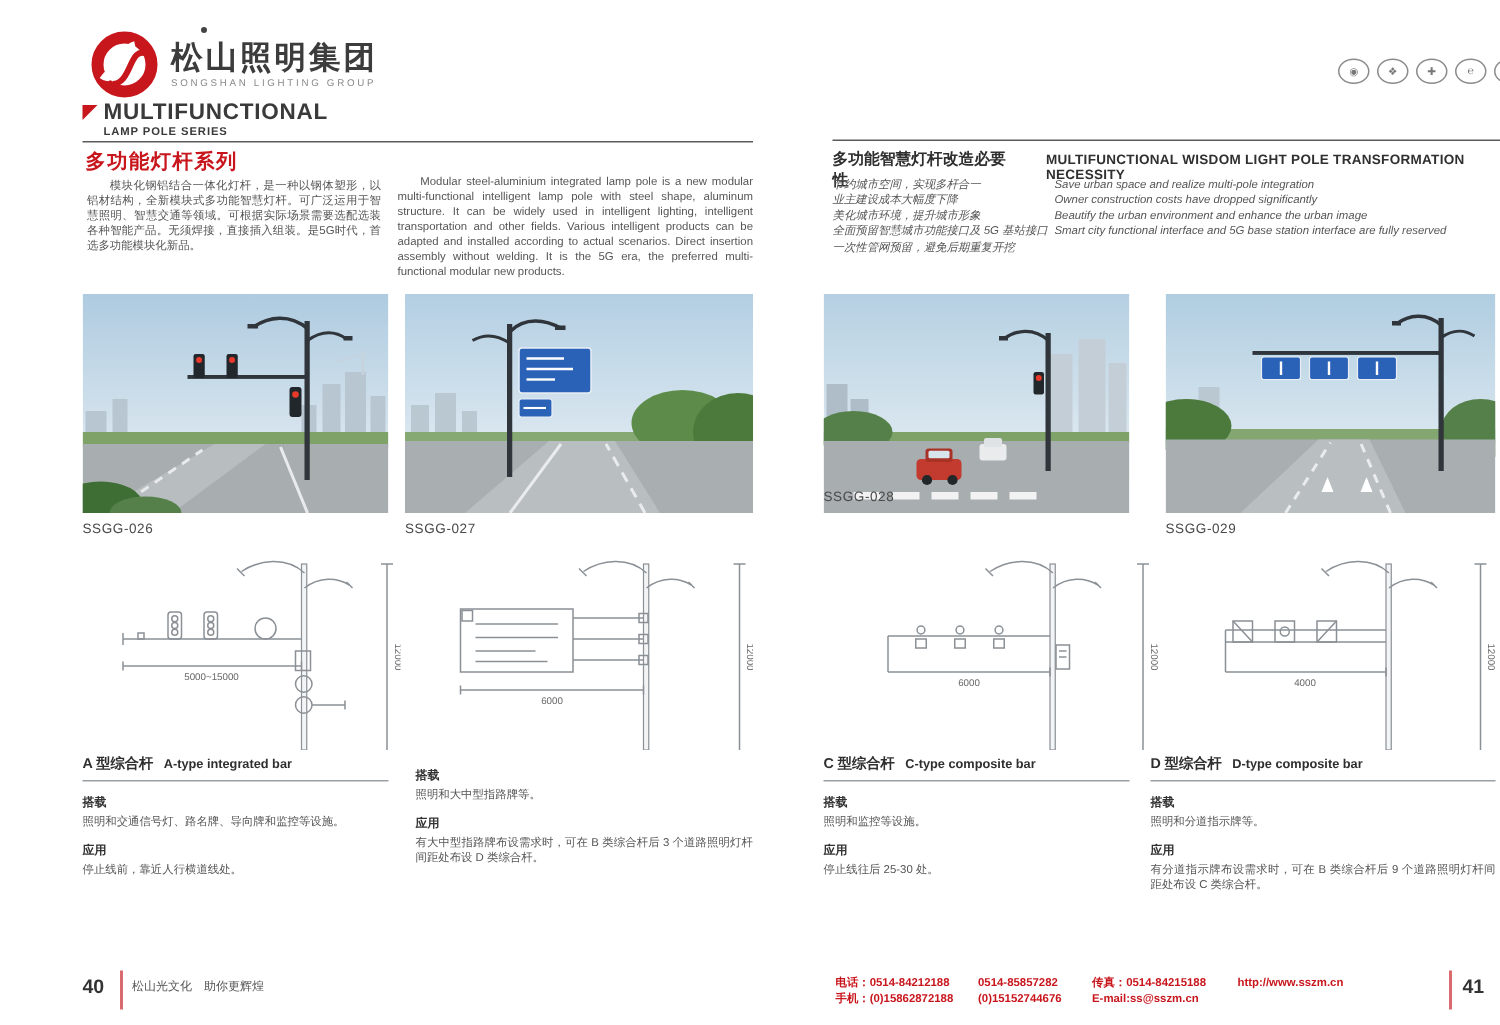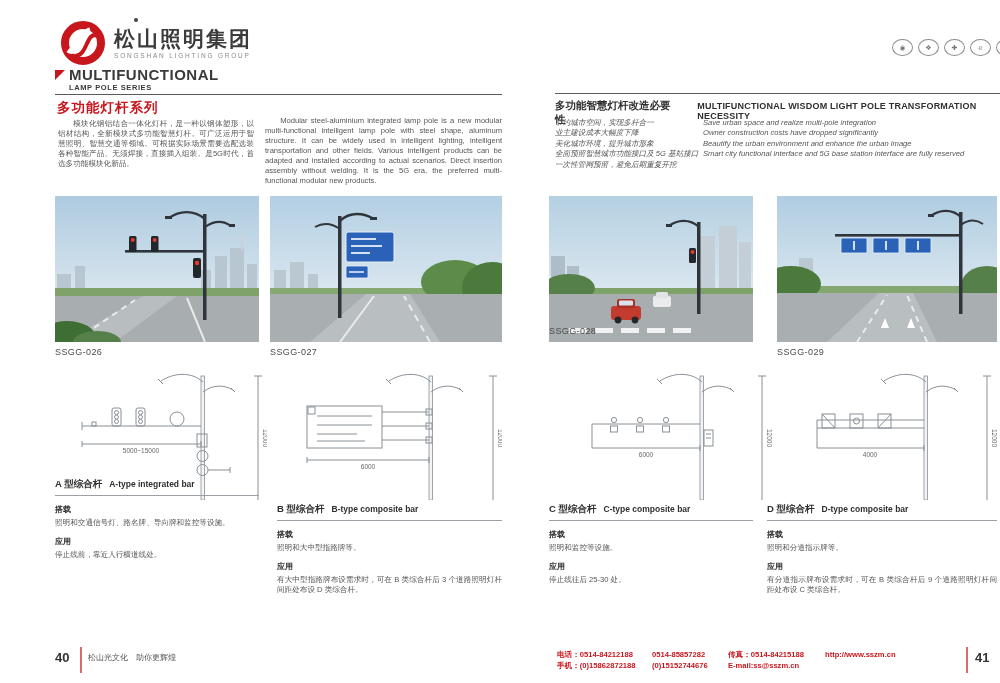--- a/index.html
+++ b/index.html
@@ -394,36 +394,32 @@
         <line x1="35" y1="84" x2="142" y2="84"></line>
           <line x1="142" y1="81" x2="142" y2="87"></line>
         <line x1="205" y1="12" x2="205" y2="136"></line>
           <line x1="201" y1="12" x2="209" y2="12"></line>
       </g>
       <text class="dim-text" x="88" y="93" text-anchor="middle">4000</text>
       <text class="dim-text" x="210" y="74" transform="rotate(90 210 74)" text-anchor="middle">12000</text>
     </svg>
   </div>
 
-  <div class="abs" style="left:33px;top:478px;width:204px;">
+  <div class="abs" style="left:33px;top:503px;width:204px;">
     <div class="type-title">
       <span class="t-cn">A 型综合杆</span>
       <span class="t-en">A-type integrated bar</span>
     </div>
     <div class="t-label">搭载</div>
     <div class="t-text">照明和交通信号灯、路名牌、导向牌和监控等设施。</div>
     <div class="t-label">应用</div>
     <div class="t-text">停止线前，靠近人行横道线处。</div>
   </div>
 
   <div class="abs" style="left:255px;top:503px;width:225px;">
-    <div class="type-title">
-      <span class="t-cn">B 型综合杆</span>
-      <span class="t-en">B-type composite bar</span>
-    </div>
     <div class="t-label">搭载</div>
     <div class="t-text">照明和大中型指路牌等。</div>
     <div class="t-label">应用</div>
     <div class="t-text">有大中型指路牌布设需求时，可在 B 类综合杆后 3 个道路照明灯杆间距处布设 D 类综合杆。</div>
   </div>
 
   <div class="abs" style="left:527px;top:503px;width:204px;">
     <div class="type-title">
       <span class="t-cn">C 型综合杆</span>
       <span class="t-en">C-type composite bar</span>

